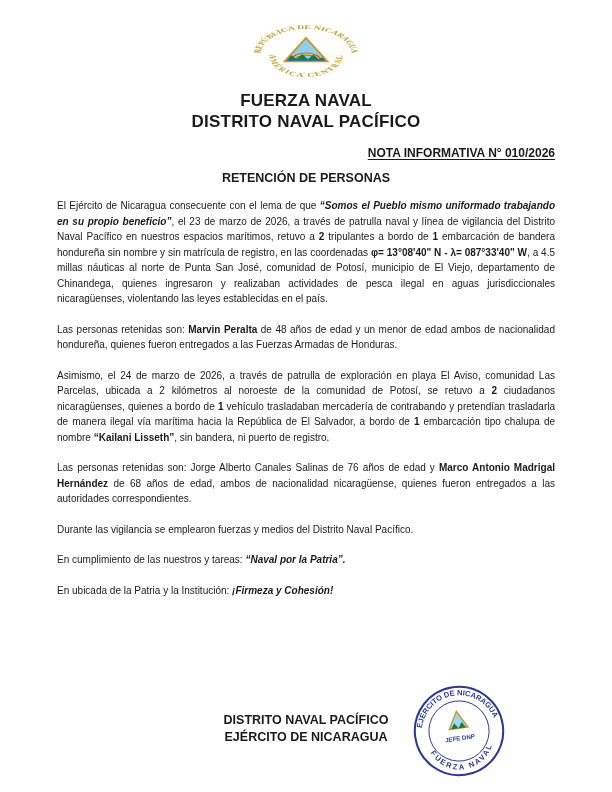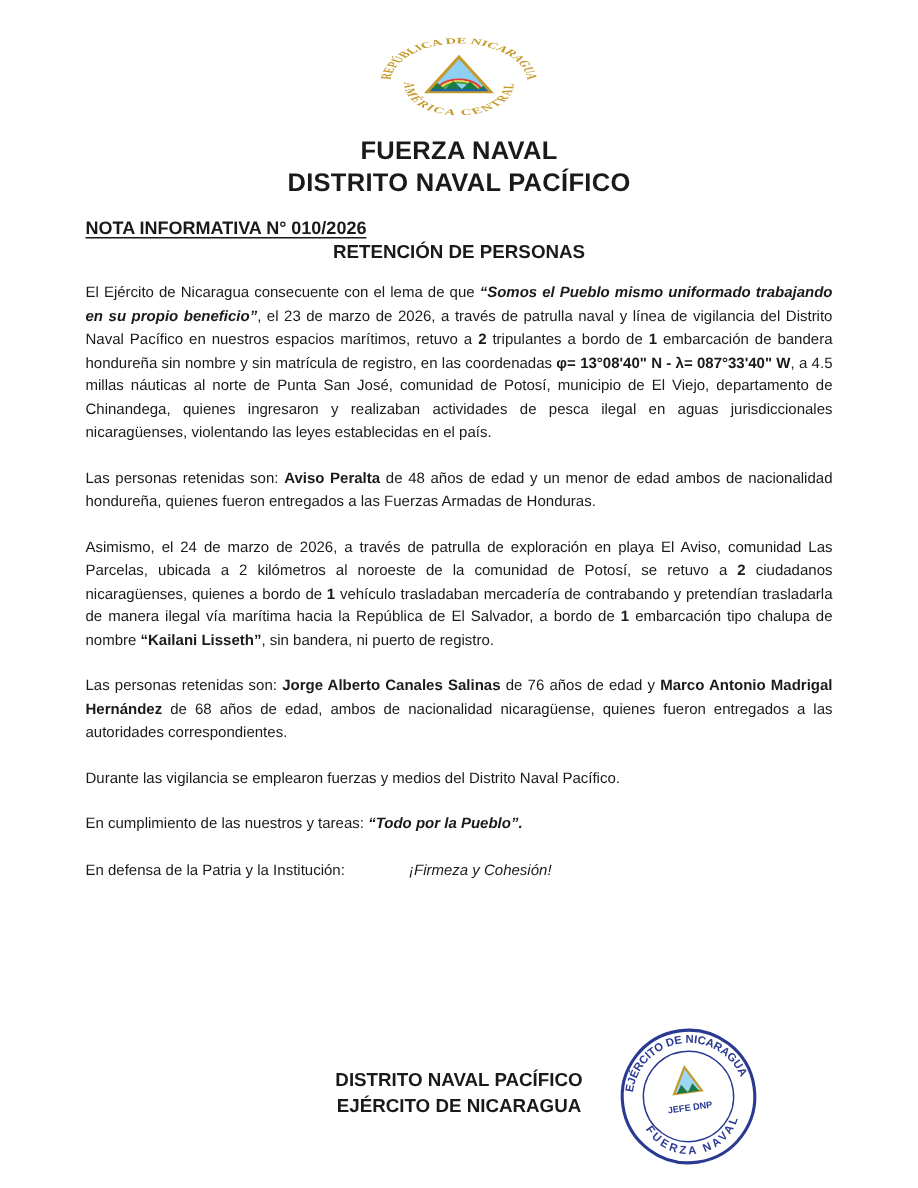--- a/index.html
+++ b/index.html
@@ -8,23 +8,23 @@
     width: 612px; height: 792px; margin: 0 auto; background: #ffffff;
     position: relative; overflow: hidden;
     font-family: "Liberation Sans", "DejaVu Sans", sans-serif;
     color: #1a1a1a;
     padding: 22px 57px 0 57px;
   }
   .emblem { width: 112px; height: 64px; margin: 0 auto 4px auto; display: block; }
   .emblem svg { width: 112px; height: 64px; display: block; }
   .emblem-arc-text { fill: #c49a2c; font-family: "Liberation Serif", serif; }
   .org-title { text-align: center; font-weight: bold; font-size: 17px; line-height: 21px; letter-spacing: 0.2px; }
-  .note-title-wrap { text-align: left; margin-top: 11px; }
+  .note-title-wrap { text-align: right; margin-top: 11px; }
   .note-title { font-weight: bold; font-size: 12px; text-decoration: underline; text-underline-offset: 2px; }
-  .subject { text-align: center; font-weight: bold; font-size: 12.5px; }
+  .subject { text-align: center; font-weight: bold; font-size: 12.5px; margin-top: 10px; }
   .body-text { margin-top: 13px; }
   .para {
     font-size: 10px; line-height: 15.5px; text-align: justify;
     margin: 0 0 15px 0;
   }
   .closing {
     position: absolute; left: 57px; right: 57px; top: 712px;
     text-align: center; font-weight: bold; font-size: 12.5px; line-height: 17px;
   }
   .seal {
@@ -70,26 +70,26 @@
   <div class="org-title">DISTRITO NAVAL PACÍFICO</div>
 
   <div class="note-title-wrap">
     <span class="note-title">NOTA INFORMATIVA N° 010/2026</span>
   </div>
 
   <div class="subject">RETENCIÓN DE PERSONAS</div>
 
   <div class="body-text">
     <p class="para"><span>El Ejército de Nicaragua consecuente con el lema de que </span><span style="font-weight: bold; font-style: italic;">“Somos el Pueblo mismo uniformado trabajando en su propio beneficio”</span><span>, el 23 de marzo de 2026, a través de patrulla naval y línea de vigilancia del Distrito Naval Pacífico en nuestros espacios marítimos, retuvo a </span><span style="font-weight: bold;">2</span><span> tripulantes a bordo de </span><span style="font-weight: bold;">1</span><span> embarcación de bandera hondureña sin nombre y sin matrícula de registro, en las coordenadas </span><span style="font-weight: bold;">φ= 13°08'40" N - λ= 087°33'40" W</span><span>, a 4.5 millas náuticas al norte de Punta San José, comunidad de Potosí, municipio de El Viejo, departamento de Chinandega, quienes ingresaron y realizaban actividades de pesca ilegal en aguas jurisdiccionales nicaragüenses, violentando las leyes establecidas en el país.</span></p>
-    <p class="para"><span>Las personas retenidas son: </span><span style="font-weight: bold;">Aviso Peralta</span><span> de 48 años de edad y un menor de edad ambos de nacionalidad hondureña, quienes fueron entregados a las Fuerzas Armadas de Honduras.</span></p>
+    <p class="para"><span>Las personas retenidas son: </span><span style="font-weight: bold;">Marvin Peralta</span><span> de 48 años de edad y un menor de edad ambos de nacionalidad hondureña, quienes fueron entregados a las Fuerzas Armadas de Honduras.</span></p>
     <p class="para"><span>Asimismo, el 24 de marzo de 2026, a través de patrulla de exploración en playa El Aviso, comunidad Las Parcelas, ubicada a 2 kilómetros al noroeste de la comunidad de Potosí, se retuvo a </span><span style="font-weight: bold;">2</span><span> ciudadanos nicaragüenses, quienes a bordo de </span><span style="font-weight: bold;">1</span><span> vehículo trasladaban mercadería de contrabando y pretendían trasladarla de manera ilegal vía marítima hacia la República de El Salvador, a bordo de </span><span style="font-weight: bold;">1</span><span> embarcación tipo chalupa de nombre </span><span style="font-weight: bold;">“Kailani Lisseth”</span><span>, sin bandera, ni puerto de registro.</span></p>
-    <p class="para"><span>Las personas retenidas son: </span><span style="font-weight: bold; margin-top: 28px;">Jorge Alberto Canales Salinas</span><span> de 76 años de edad y </span><span style="font-weight: bold;">Marco Antonio Madrigal Hernández</span><span> de 68 años de edad, ambos de nacionalidad nicaragüense, quienes fueron entregados a las autoridades correspondientes.</span></p>
+    <p class="para"><span>Las personas retenidas son: </span><span style="font-weight: normal; margin-top: 28px;">Jorge Alberto Canales Salinas</span><span> de 76 años de edad y </span><span style="font-weight: bold;">Marco Antonio Madrigal Hernández</span><span> de 68 años de edad, ambos de nacionalidad nicaragüense, quienes fueron entregados a las autoridades correspondientes.</span></p>
     <p class="para"><span>Durante las vigilancia se emplearon fuerzas y medios del Distrito Naval Pacífico.</span></p>
-    <p class="para"><span>En cumplimiento de las nuestros y tareas: </span><span style="font-weight: bold; font-style: italic;">“Todo por la Pueblo”.</span></p>
-    <p class="para"><span>En defensa de la Patria y la Institución: </span><span style="font-weight: normal; font-style: italic; margin-left: 40px;">¡Firmeza y Cohesión!</span></p>
+    <p class="para"><span>En cumplimiento de las nuestros y tareas: </span><span style="font-weight: bold; font-style: italic;">“Naval por la Patria”.</span></p>
+    <p class="para"><span>En ubicada de la Patria y la Institución: </span><span style="font-weight: bold; font-style: italic;">¡Firmeza y Cohesión!</span></p>
   </div>
 
   <div class="closing">
     <div>DISTRITO NAVAL PACÍFICO</div>
     <div>EJÉRCITO DE NICARAGUA</div>
   </div>
 
   <div class="seal">
     <svg viewBox="0 0 100 100">
       <defs>

